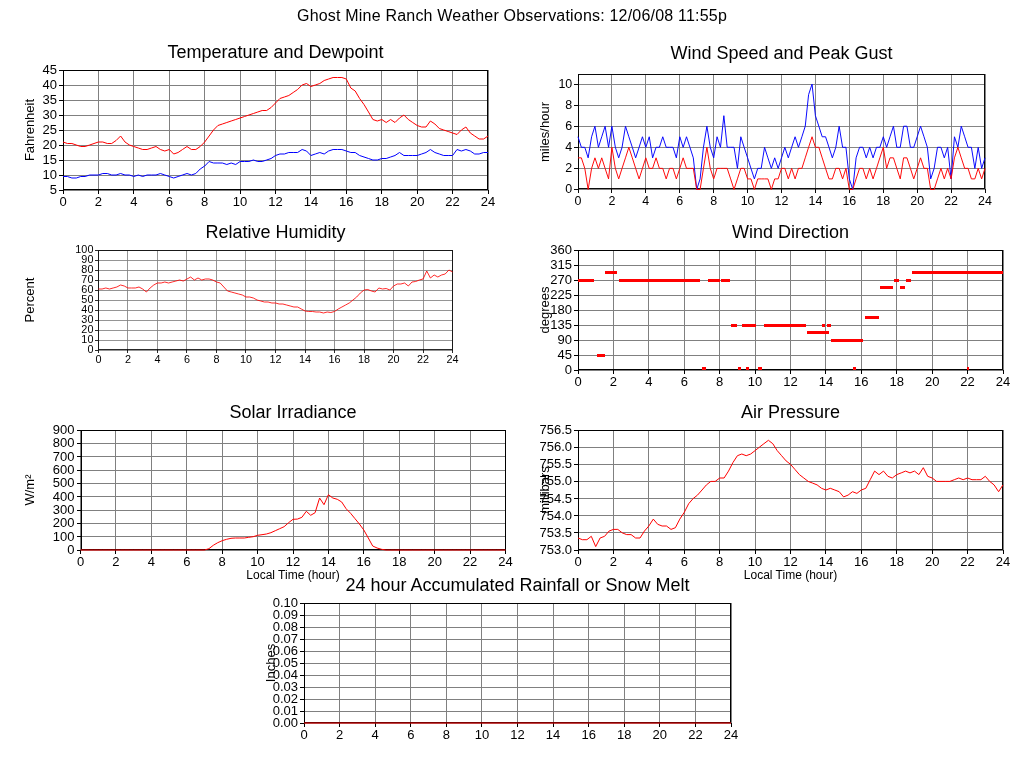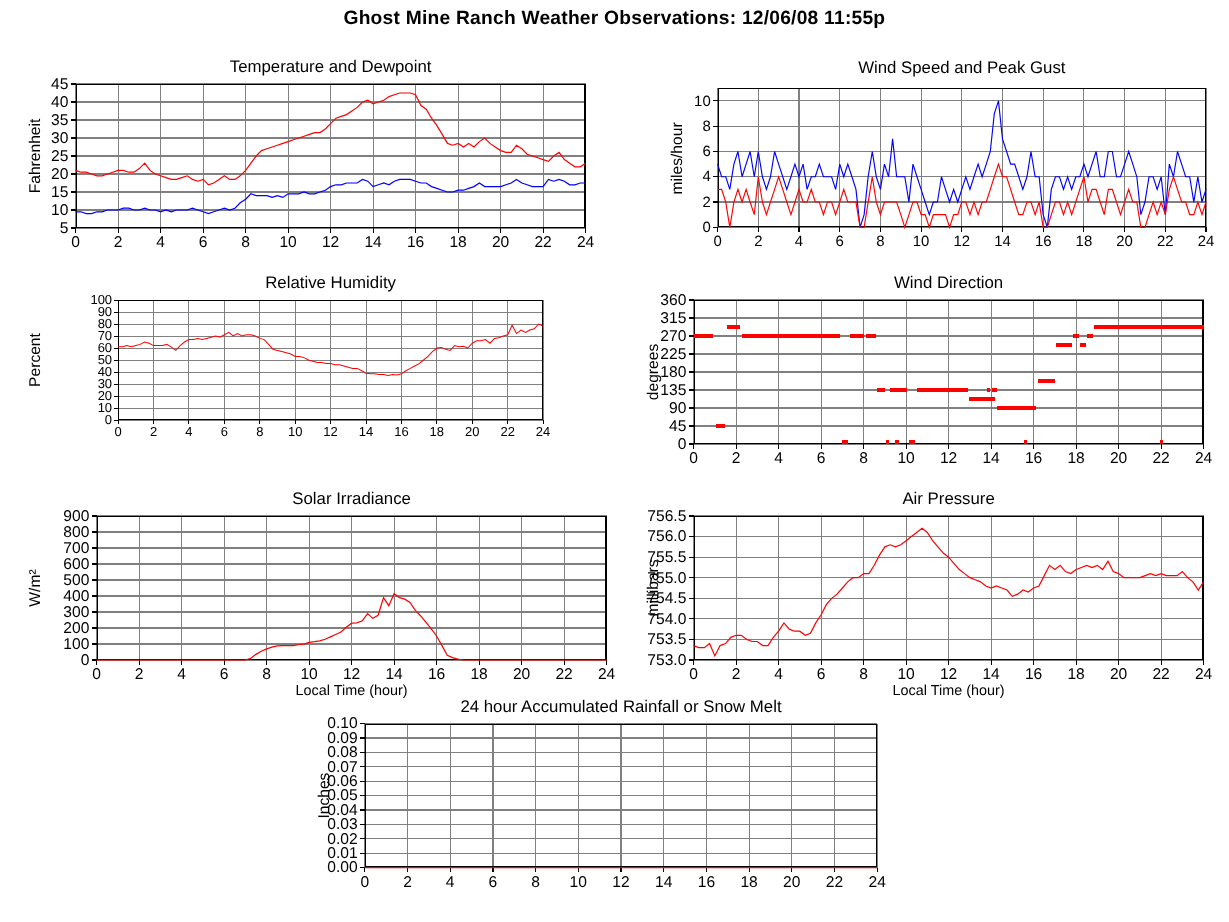--- a/index.html
+++ b/index.html
@@ -10,38 +10,37 @@
     color: #000;
   }
   #screen {
     position: relative; width: 1024px; height: 768px;
     background: #ffffff; overflow: hidden;
   }
   .main-title {
     position: absolute; top: 7px; left: 0; width: 100%;
     text-align: center; font-size: 16px; letter-spacing: 0.2px;
     white-space: nowrap;
-    font-weight: bold;
   }
   figure.chart { position: absolute; }
   
   .c0 { left: 63px;  top: 70px;  width: 425px; height: 120px; }
-  .c1 { left: 578px; top: 71px;  width: 407px; height: 121px; margin-left: 20px; }
+  .c1 { left: 578px; top: 71px;  width: 407px; height: 121px; }
   .c2 { left: 63px;  top: 250px; width: 425px; height: 100px; }
   .c3 { left: 578px; top: 250px; width: 425px; height: 120px; padding-left: 40px; }
   .c4 { left: 63px;  top: 430px; width: 460px; height: 120px; }
   .c5 { left: 578px; top: 430px; width: 425px; height: 120px; }
   .c6 { left: 304px; top: 603px; width: 427px; height: 120px; }
   svg.plot {
     position: absolute; left: 0; top: 0;
     width: 100%; height: 100%; overflow: visible; display: block;
   }
   .ctitle {
     position: absolute; bottom: calc(100% + 7px); left: 50%;
-    transform: translateX(-50%); font-size: 14px; white-space: nowrap;
+    transform: translateX(-50%); font-size: 18px; white-space: nowrap;
   }
   .ylab {
     position: absolute; top: 50%; left: -34px;
     transform: translate(-50%, -50%) rotate(-90deg);
     font-size: 13px; white-space: nowrap;
   }
   .xlab {
     position: absolute; top: calc(100% + 18px); left: 50%;
     transform: translateX(-50%); font-size: 12px; white-space: nowrap;
   }

